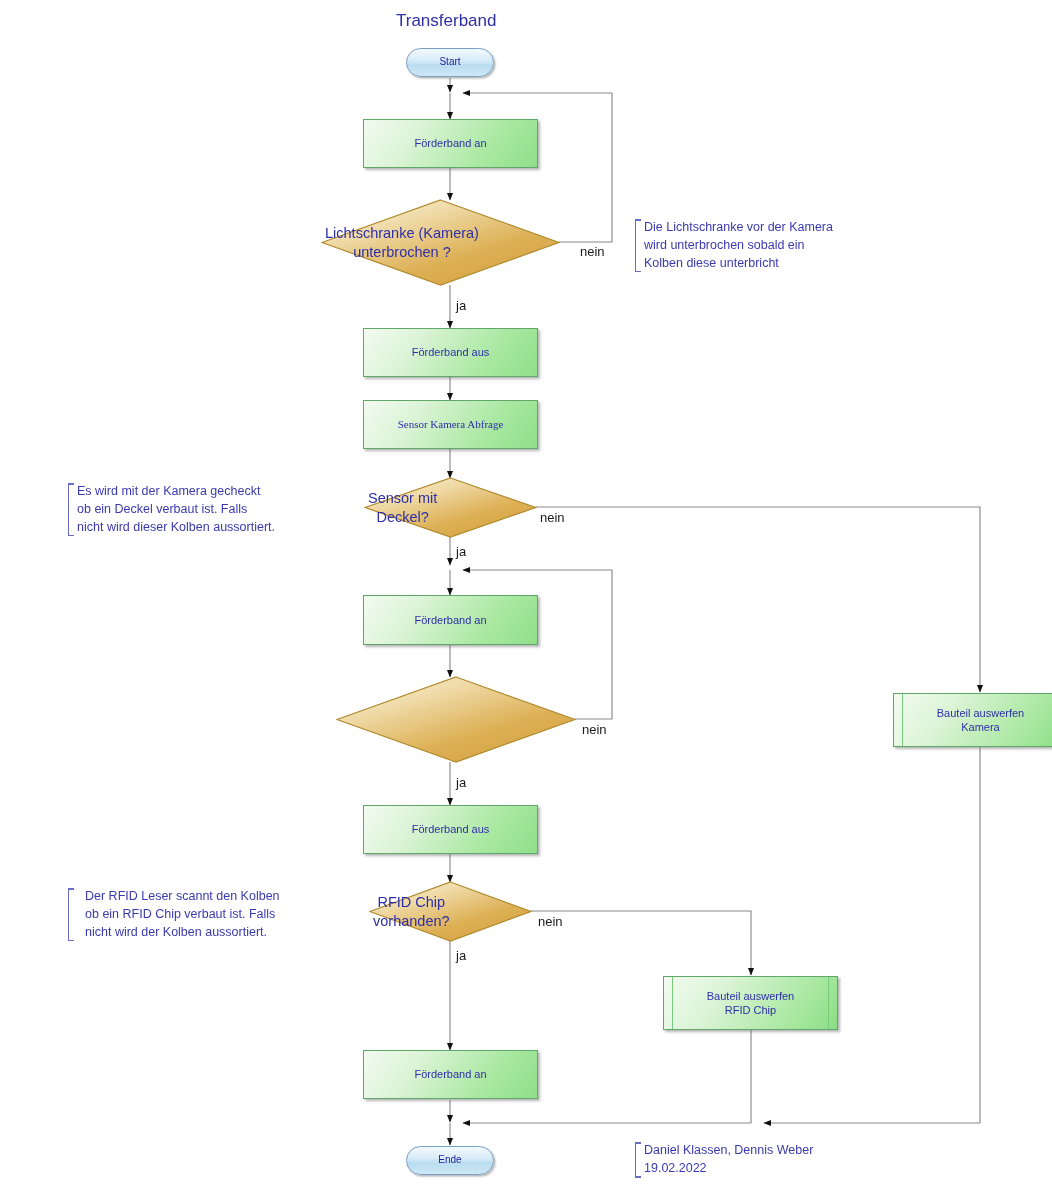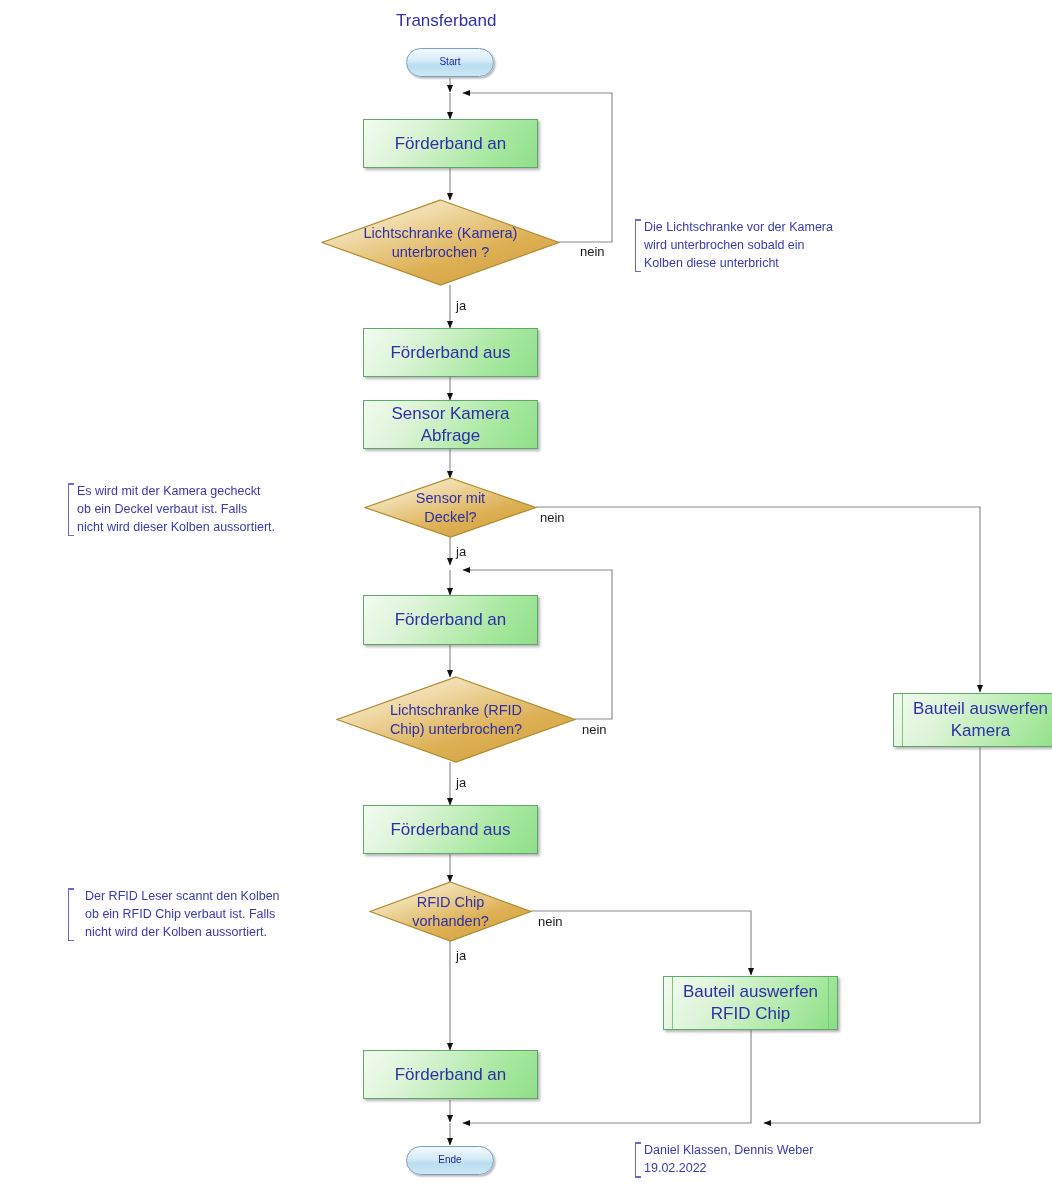--- a/index.html
+++ b/index.html
@@ -28,21 +28,21 @@
   }
 
   .node {
     position: absolute;
     box-sizing: border-box;
     display: flex;
     align-items: center;
     justify-content: center;
     text-align: center;
     color: #2f2fa8;
-    font-size: 17px;
+    font-size: 11px;
     line-height: 1.28;
     white-space: pre-line;
   }
 
   
   .title {
     position: absolute;
     color: #2f2fa8;
     font-size: 17px;
     white-space: nowrap;
@@ -82,21 +82,20 @@
     background: #79c97f;
   }
   .subprocess::before { left: 8px; }
   .subprocess::after  { right: 8px; }
 
   
   .decision {
     position: absolute;
     display: flex;
     align-items: center;
-    justify-content: center;
   }
   .decision .dia-shape {
     position: absolute;
     left: 0; top: 0; width: 100%; height: 100%;
   }
   .decision .dia-label {
     position: relative;
     z-index: 2;
     text-align: center;
     color: #2f2fa8;
@@ -212,38 +211,36 @@
         </linearGradient>
       </defs>
       <polygon points="119.5,1 238,43.5 119.5,86 1,43.5" fill="url(#gold1)" stroke="#b08a2c" stroke-width="1.2"></polygon>
     </svg>
     <div class="dia-label">Lichtschranke (Kamera)
 unterbrochen ?</div>
   </div>
 
   <div class="node process" style="left:319px; top:328px; width:175px; height:49px;">Förderband aus</div>
 
-  <div class="node process" style="left:319px; top:400px; width:175px; height:49px;">Sensor Kamera Abfrage</div>
+  <div class="node process" style="left:319px; top:400px; width:175px; height:49px;font-family:Liberation Serif, serif;">Sensor Kamera Abfrage</div>
 
   <div class="decision" style="left:320px; top:477px; width:173px; height:61px;">
     <svg class="dia-shape" viewBox="0 0 173 61" preserveAspectRatio="none">
       <polygon points="86.5,1 172,30.5 86.5,60 1,30.5" fill="url(#gold1)" stroke="#b08a2c" stroke-width="1.2"></polygon>
     </svg>
     <div class="dia-label">Sensor mit
 Deckel?</div>
   </div>
 
   <div class="node process" style="left:319px; top:595px; width:175px; height:50px;">Förderband an</div>
 
   <div class="decision" style="left:292px; top:676px; width:240px; height:87px;">
     <svg class="dia-shape" viewBox="0 0 240 87" preserveAspectRatio="none">
       <polygon points="120,1 239,43.5 120,86 1,43.5" fill="url(#gold1)" stroke="#b08a2c" stroke-width="1.2"></polygon>
     </svg>
-    <div class="dia-label">Lichtschranke (RFID
-Chip) unterbrochen?</div>
   </div>
 
   <div class="node process" style="left:319px; top:805px; width:175px; height:49px;">Förderband aus</div>
 
   <div class="decision" style="left:325px; top:881px; width:163px; height:61px;">
     <svg class="dia-shape" viewBox="0 0 163 61" preserveAspectRatio="none">
       <polygon points="81.5,1 162,30.5 81.5,60 1,30.5" fill="url(#gold1)" stroke="#b08a2c" stroke-width="1.2"></polygon>
     </svg>
     <div class="dia-label">RFID Chip
 vorhanden?</div>

